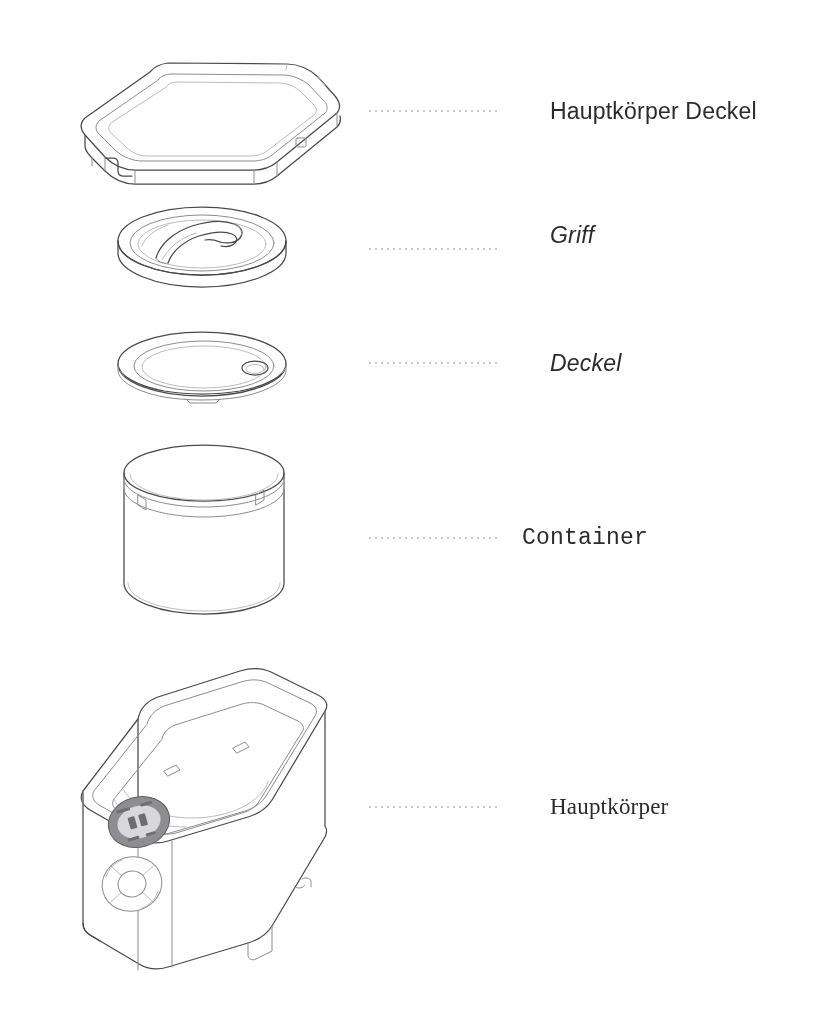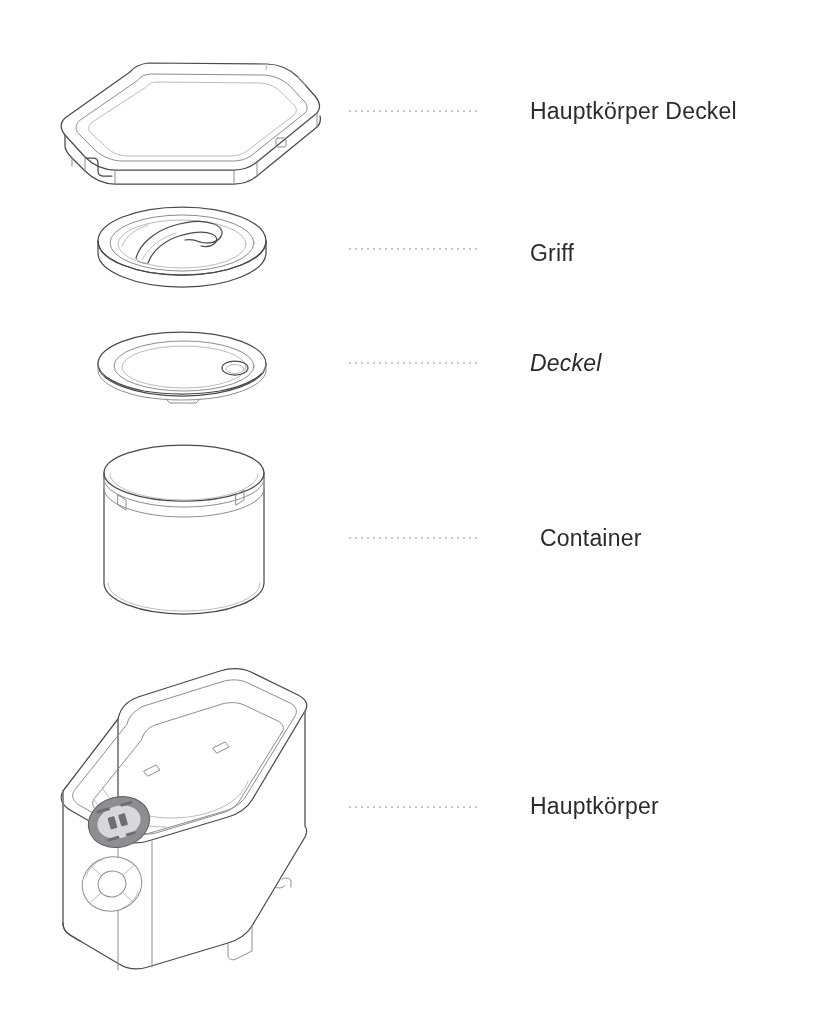--- a/index.html
+++ b/index.html
@@ -14,20 +14,21 @@
     position: relative;
     overflow: hidden;
     font-family: "Liberation Sans", "DejaVu Sans", sans-serif;
   }
 
   #diagram-root {
     position: absolute;
     inset: 0;
     width: 812px;
     height: 1024px;
+    margin-left: 20px;
   }
 
   .part-row {
     position: absolute;
     left: 0;
     width: 832px;
   }
 
   
   .leader {
@@ -205,21 +206,21 @@
         <path class="ln-thin" d="M40,56 C42,60 47,62 52,61"></path>
 
         <path class="ln-faint" d="M46,58 C52,46 64,36 80,31"></path>
 
         <path class="ln-faint" d="M26,44 C30,34 40,27 52,23"></path>
       </svg>
     </div>
 
     <div class="leader" style="left:347px; top:248px; width:131px;"></div>
 
-    <div class="part-label" style="left:530px; top:242px;">Griff</div>
+    <div class="part-label" style="left:530px; top:224px;font-style:italic;">Griff</div>
   </div>
 
   <div class="part-row" style="top:0;">
 
     <div class="art" style="left:96px; top:330px;">
       <svg width="190" height="82" viewBox="0 0 190 82">
 
         <ellipse class="ln fill-white" cx="86" cy="34" rx="84" ry="32"></ellipse>
 
         <path class="ln" d="M2,34 C2,46 22,56 48,61 C60,63 73,64 86,64
@@ -268,21 +269,21 @@
 
         <path class="ln-thin" d="M140,52 L148,47 L148,57 L140,62 Z"></path>
 
         <path class="ln-faint" d="M8,36 L8,46"></path>
         <path class="ln-faint" d="M168,36 L168,46"></path>
       </svg>
     </div>
 
     <div class="leader" style="left:347px; top:537px; width:131px;"></div>
 
-    <div class="part-label" style="left:540px; top:527px;">Container</div>
+    <div class="part-label" style="left:502px; top:527px;font-family:Liberation Mono, monospace;">Container</div>
   </div>
 
   <div class="part-row" style="top:0;">
 
     <div class="art" style="left:30px; top:655px;">
       <svg width="295" height="345" viewBox="0 0 295 345">
 
         <path class="ln fill-white" d="M88,64
                  C90,54 97,46 108,42
                  L190,16
@@ -383,16 +384,16 @@
 
           <path class="ln-faint" d="M56,222 C58,214 64,208 72,205"></path>
           <path class="ln-faint" d="M92,253 C100,250 106,244 108,236"></path>
         </g>
 
       </svg>
     </div>
 
     <div class="leader" style="left:347px; top:806px; width:131px;"></div>
 
-    <div class="part-label" style="left:530px; top:795px;">Hauptkörper</div>
+    <div class="part-label" style="left:530px; top:795px;font-family:Liberation Serif, serif;">Hauptkörper</div>
   </div>
 
 </div>
 
 </body></html>

